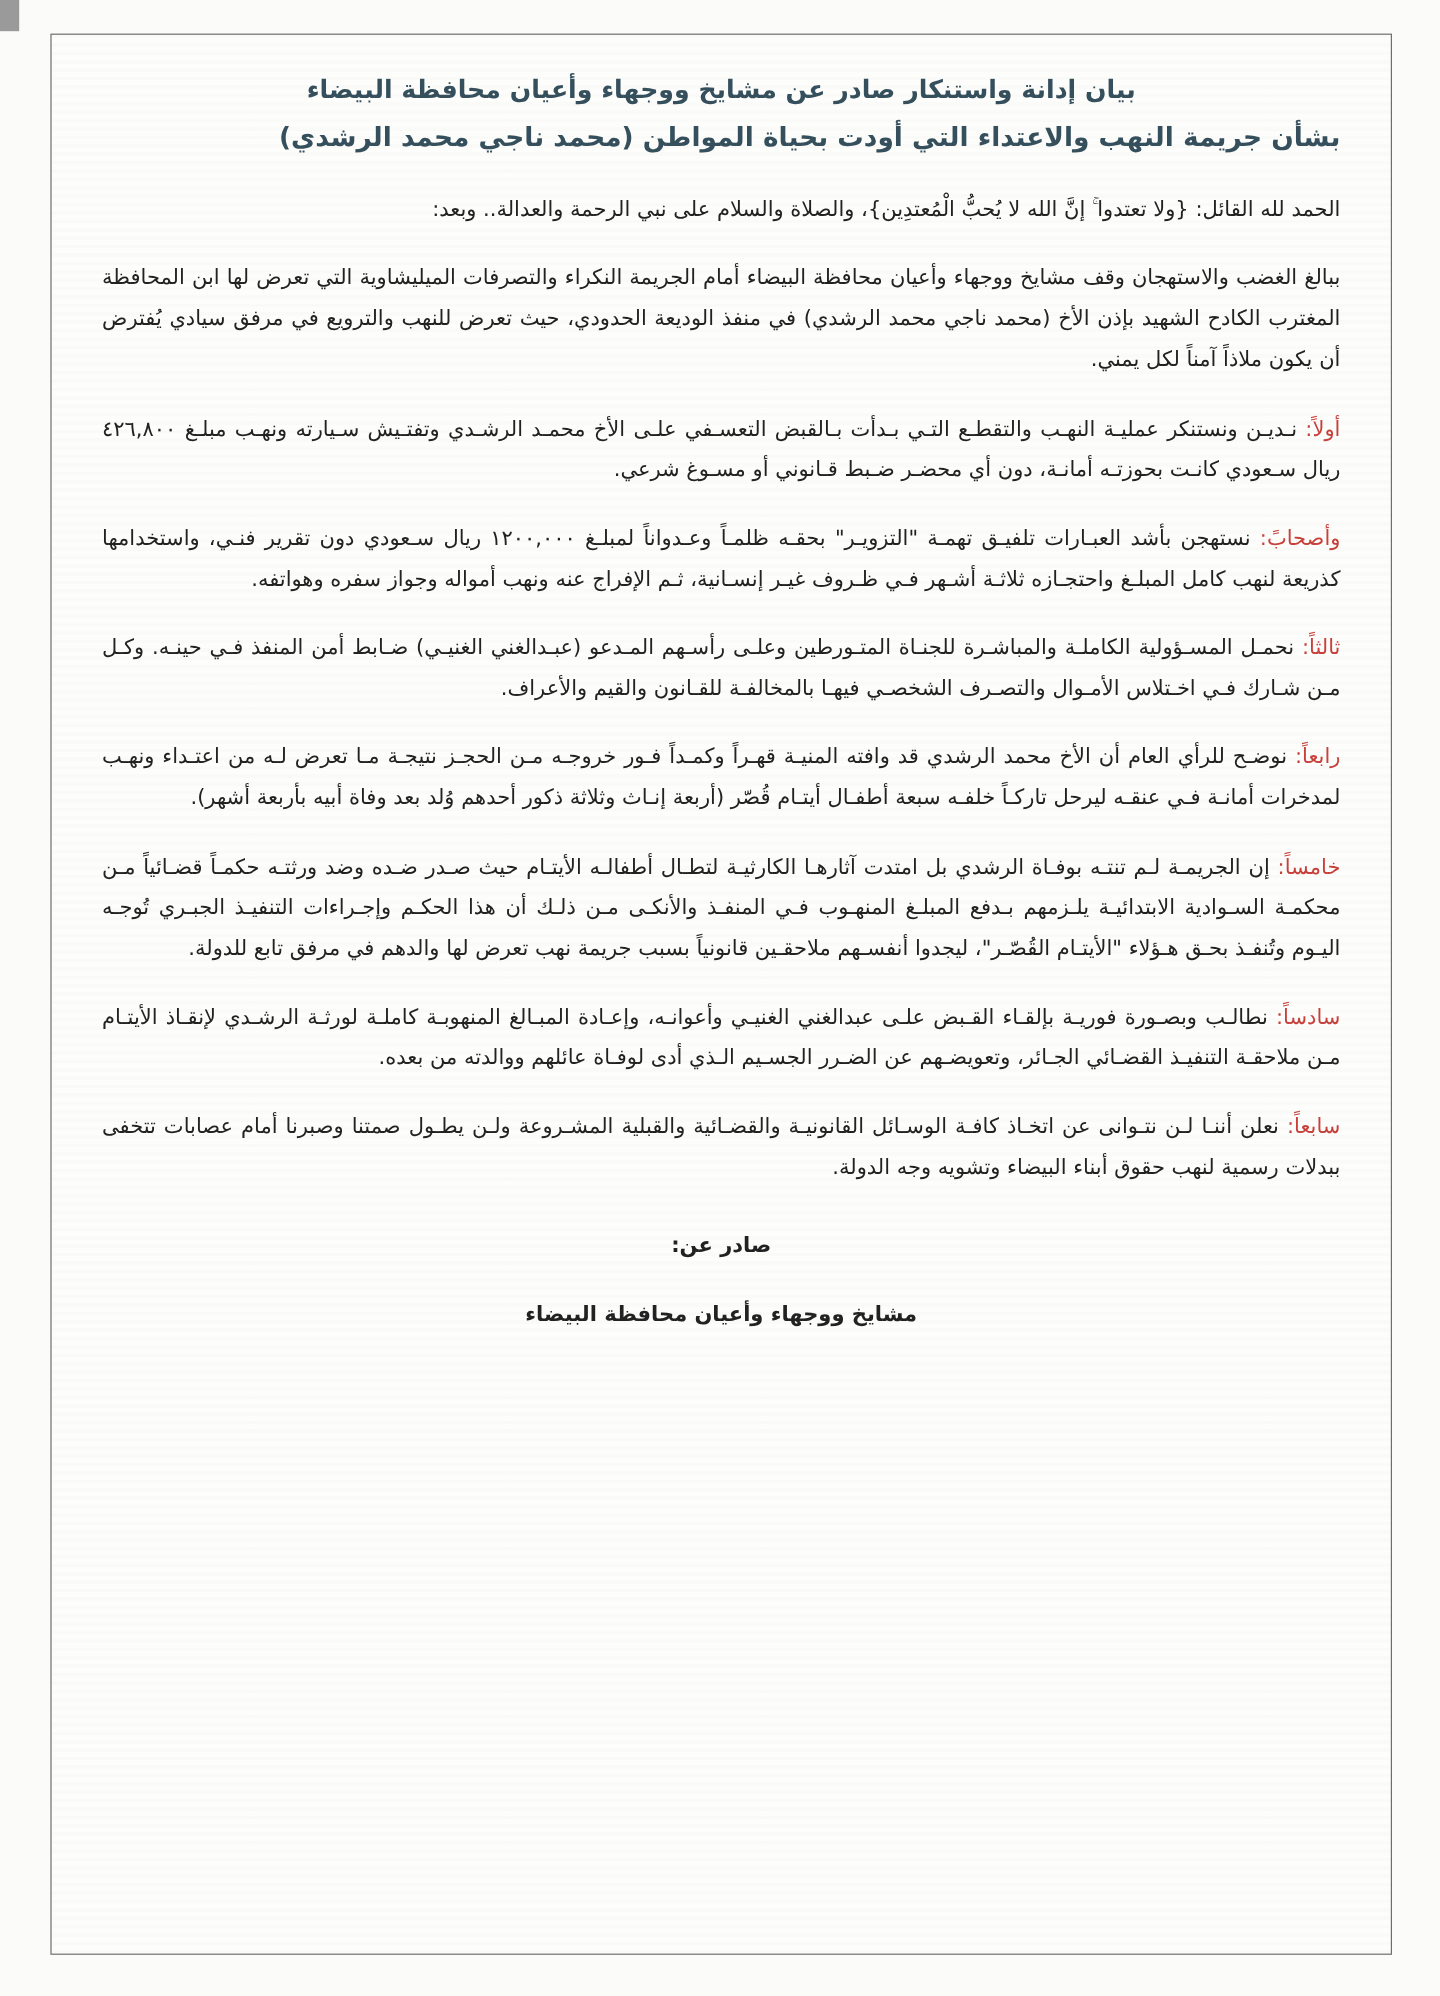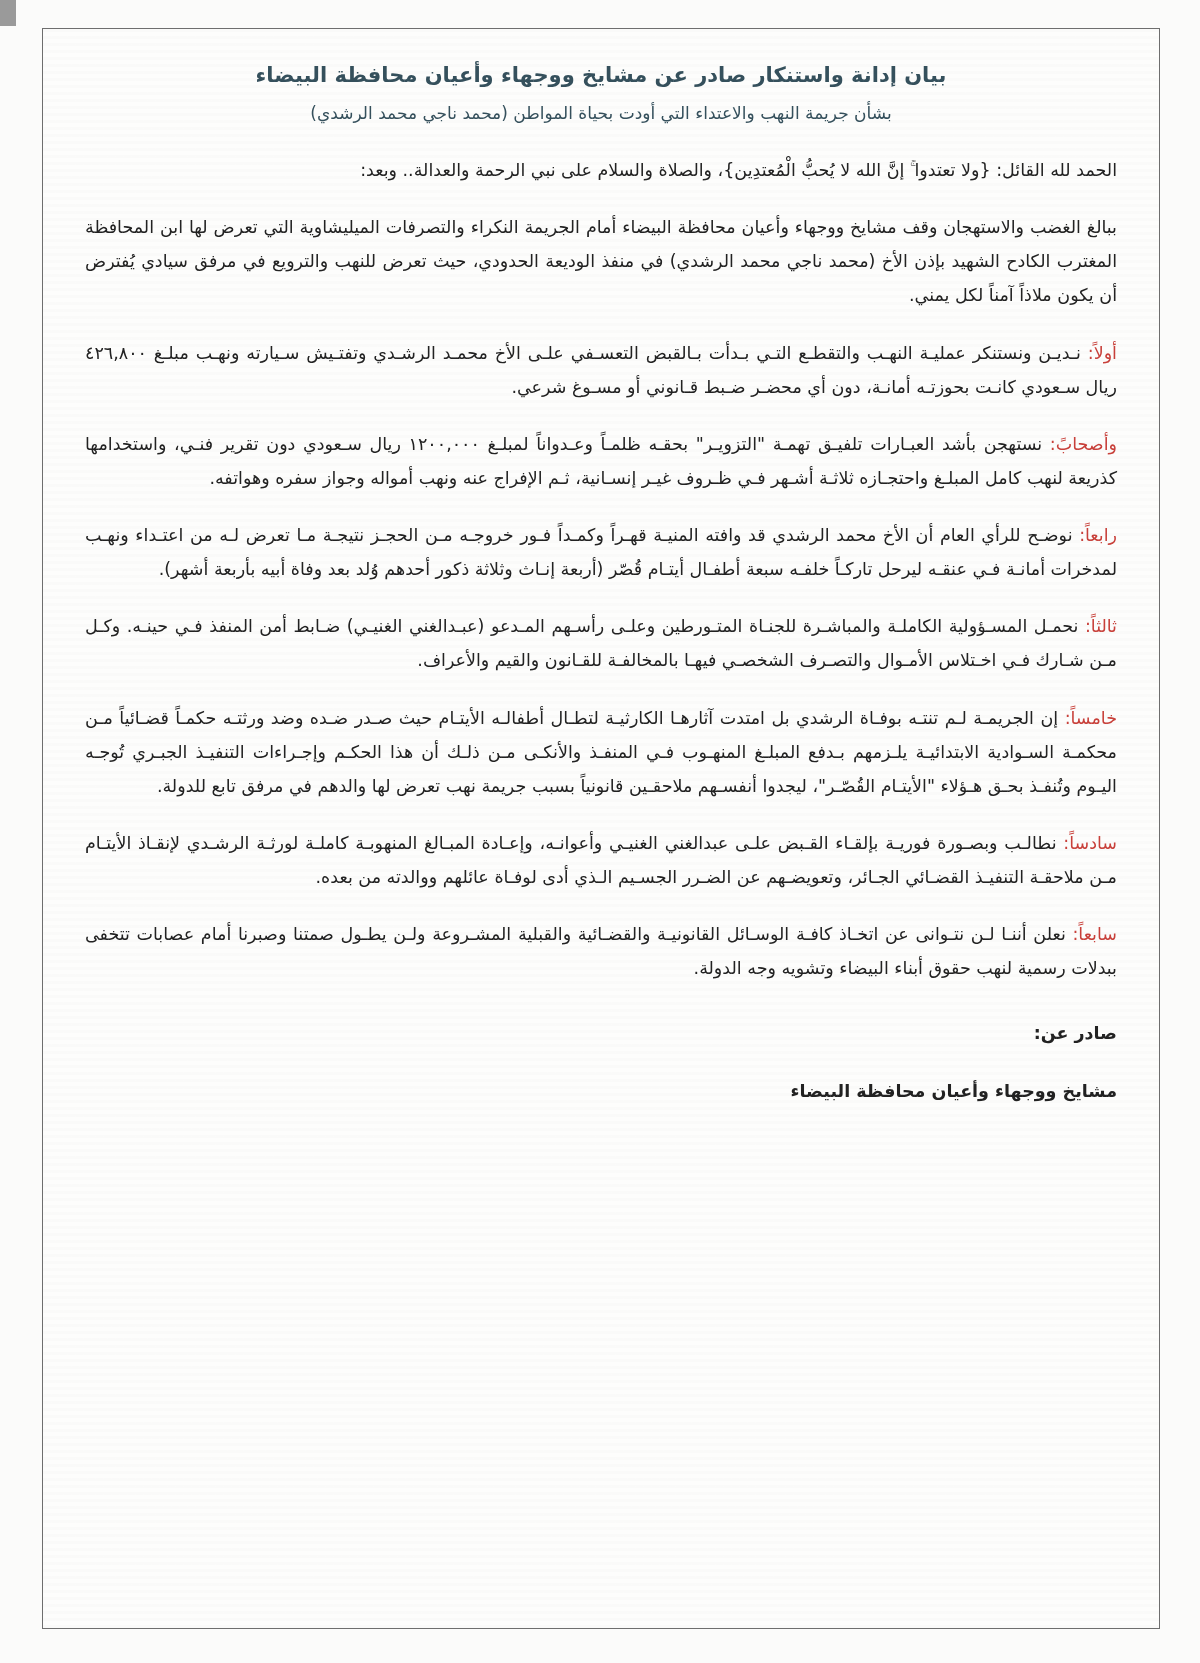--- a/index.html
+++ b/index.html
@@ -33,39 +33,39 @@
   }
   h1.title-1 {
     text-align: center;
     font-size: 21px;
     font-weight: bold;
     color: #35505c;
     margin-bottom: 16px;
     letter-spacing: .2px;
   }
   h2.title-2 {
-    text-align: center;
-    font-size: 17px;
-    font-weight: normal;
+    text-align: right;
+    font-size: 22px;
+    font-weight: bold;
     color: #35505c;
     margin-bottom: 30px;
   }
   p.para {
     font-size: 17.5px;
     font-weight: normal;
     line-height: 1.95;
     text-align: justify;
     margin-bottom: 23px;
     color: #222;
   }
   p.para .label {
     color: #c8403a;
   }
   .footer-line {
-    text-align: right;
+    text-align: center;
     font-size: 17.5px;
     font-weight: bold;
     color: #222;
     margin-top: 38px;
   }
 </style>
 </head>
 <body>
 
 <div class="scan-artifact"></div>
@@ -84,27 +84,27 @@
       <span class="label">أولاً:</span>
       <span>نـديـن ونستنكر عمليـة النهـب والتقطـع التـي بـدأت بـالقبض التعسـفي علـى الأخ محمـد الرشـدي وتفتـيش سـيارته ونهـب مبلـغ ٤٢٦,٨٠٠ ريال سـعودي كانـت بحوزتـه أمانـة، دون أي محضـر ضـبط قـانوني أو مسـوغ شرعي.</span>
     </p>
 
     <p class="para">
       <span class="label">وأصحابً:</span>
       <span>نستهجن بأشد العبـارات تلفيـق تهمـة "التزويـر" بحقـه ظلمـاً وعـدواناً لمبلـغ ١٢٠٠,٠٠٠ ريال سـعودي دون تقرير فنـي، واستخدامها كذريعة لنهب كامل المبلـغ واحتجـازه ثلاثـة أشـهر فـي ظـروف غيـر إنسـانية، ثـم الإفراج عنه ونهب أمواله وجواز سفره وهواتفه.</span>
     </p>
 
     <p class="para">
-      <span class="label">رابعاً:</span>
-      <span>نوضـح للرأي العام أن الأخ محمد الرشدي قد وافته المنيـة قهـراً وكمـداً فـور خروجـه مـن الحجـز نتيجـة مـا تعرض لـه من اعتـداء ونهـب لمدخرات أمانـة فـي عنقـه ليرحل تاركـاً خلفـه سبعة أطفـال أيتـام قُصّر (أربعة إنـاث وثلاثة ذكور أحدهم وُلد بعد وفاة أبيه بأربعة أشهر).</span>
+      <span class="label">ثالثاً:</span>
+      <span>نحمـل المسـؤولية الكاملـة والمباشـرة للجنـاة المتـورطين وعلـى رأسـهم المـدعو (عبـدالغني الغنيـي) ضـابط أمن المنفذ فـي حينـه. وكـل مـن شـارك فـي اخـتلاس الأمـوال والتصـرف الشخصـي فيهـا بالمخالفـة للقـانون والقيم والأعراف.</span>
     </p>
 
     <p class="para">
-      <span class="label">ثالثاً:</span>
-      <span>نحمـل المسـؤولية الكاملـة والمباشـرة للجنـاة المتـورطين وعلـى رأسـهم المـدعو (عبـدالغني الغنيـي) ضـابط أمن المنفذ فـي حينـه. وكـل مـن شـارك فـي اخـتلاس الأمـوال والتصـرف الشخصـي فيهـا بالمخالفـة للقـانون والقيم والأعراف.</span>
+      <span class="label">رابعاً:</span>
+      <span>نوضـح للرأي العام أن الأخ محمد الرشدي قد وافته المنيـة قهـراً وكمـداً فـور خروجـه مـن الحجـز نتيجـة مـا تعرض لـه من اعتـداء ونهـب لمدخرات أمانـة فـي عنقـه ليرحل تاركـاً خلفـه سبعة أطفـال أيتـام قُصّر (أربعة إنـاث وثلاثة ذكور أحدهم وُلد بعد وفاة أبيه بأربعة أشهر).</span>
     </p>
 
     <p class="para">
       <span class="label">خامساً:</span>
       <span>إن الجريمـة لـم تنتـه بوفـاة الرشدي بل امتدت آثارهـا الكارثيـة لتطـال أطفالـه الأيتـام حيث صـدر ضـده وضد ورثتـه حكمـاً قضـائياً مـن محكمـة السـوادية الابتدائيـة يلـزمهم بـدفع المبلـغ المنهـوب فـي المنفـذ والأنكـى مـن ذلـك أن هذا الحكـم وإجـراءات التنفيـذ الجبـري تُوجـه اليـوم وتُنفـذ بحـق هـؤلاء "الأيتـام القُصّـر"، ليجدوا أنفسـهم ملاحقـين قانونياً بسبب جريمة نهب تعرض لها والدهم في مرفق تابع للدولة.</span>
     </p>
 
     <p class="para">
       <span class="label">سادساً:</span>
       <span>نطالـب وبصـورة فوريـة بإلقـاء القـبض علـى عبدالغني الغنيـي وأعوانـه، وإعـادة المبـالغ المنهوبـة كاملـة لورثـة الرشـدي لإنقـاذ الأيتـام مـن ملاحقـة التنفيـذ القضـائي الجـائر، وتعويضـهم عن الضـرر الجسـيم الـذي أدى لوفـاة عائلهم ووالدته من بعده.</span>

